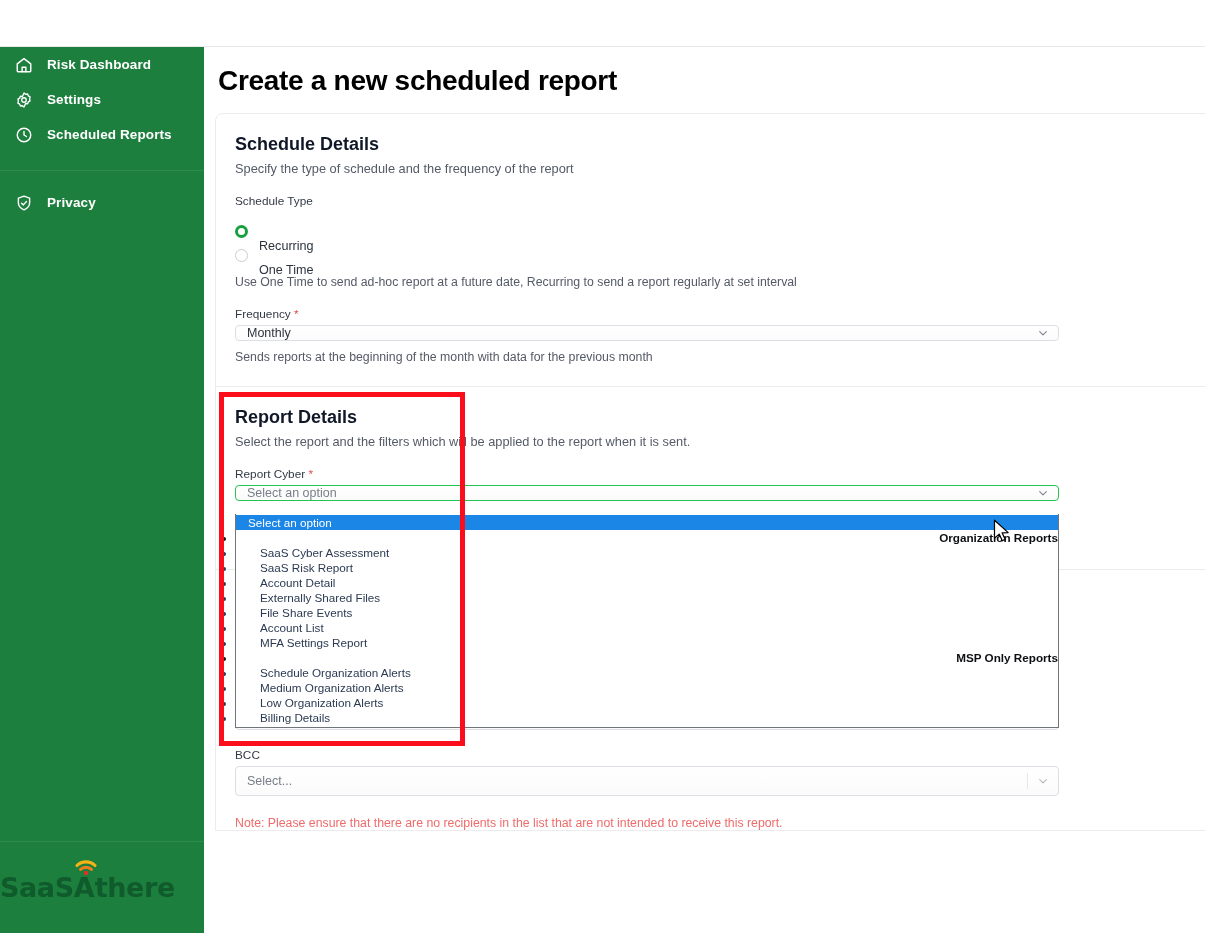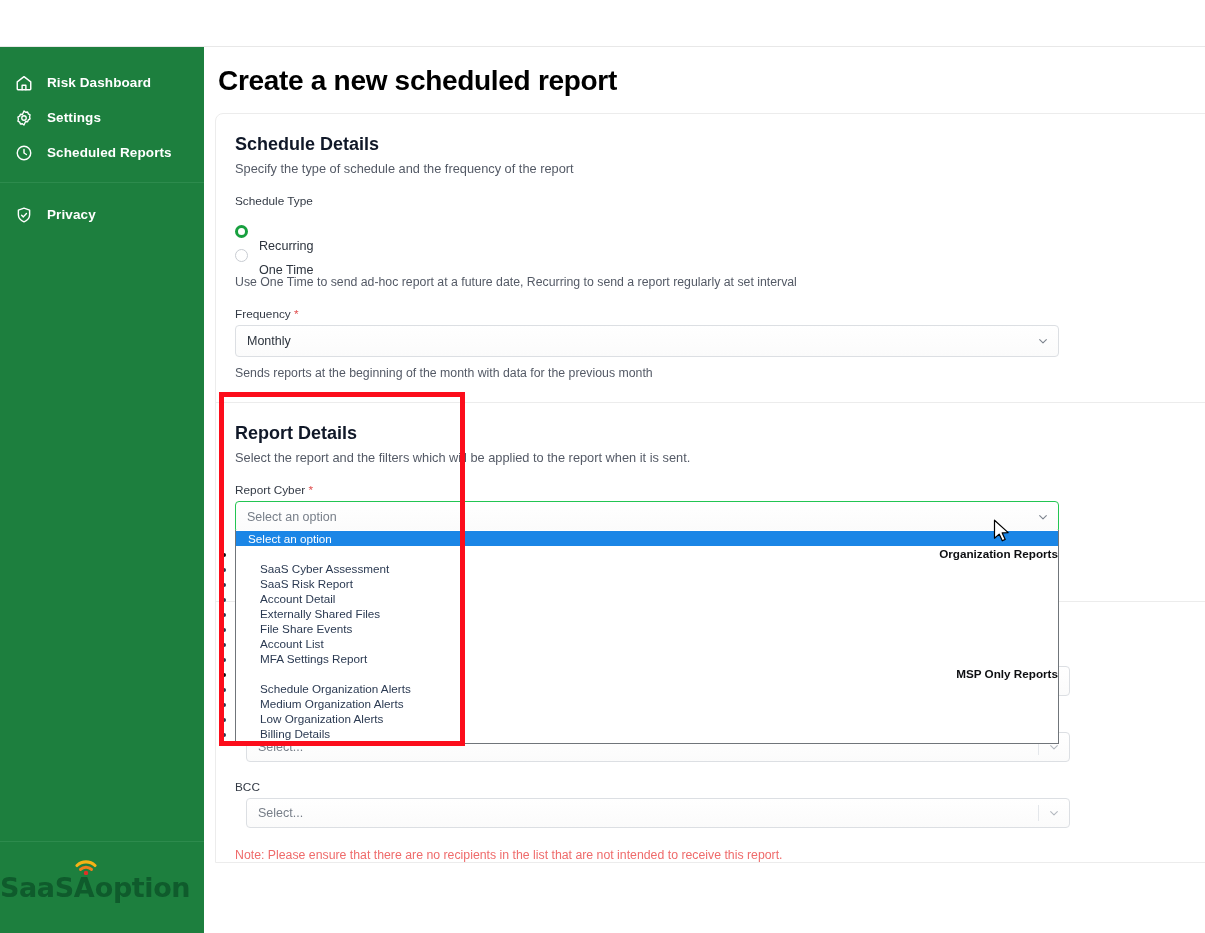--- a/index.html
+++ b/index.html
@@ -16,22 +16,22 @@
     position: absolute; left: 0; top: 0; width: 1205px; height: 47px;
     background: #ffffff; border-bottom: 1px solid #e8e8e8;
   }
 
   
   .sidebar {
     position: absolute; left: 0; top: 47px; width: 204px; height: 886px;
     background: #1d7f3e;
     display: flex; flex-direction: column;
   }
-  .nav-group { padding-top: 18px; }
-  .nav-group.second { padding-top: 14px; border-top: 1px solid #2d8b4d; margin-top: 12px; }
+  .nav-group { }
+  .nav-group.second { padding-top: 14px; border-top: 1px solid #2d8b4d; margin-top: 18px; }
   .nav-item {
     display: flex; align-items: center; gap: 14px;
     height: 35px; padding: 0 0 0 14px;
     color: #ffffff; font-size: 13.5px; font-weight: 700;
     letter-spacing: .1px; cursor: pointer; user-select: none;
   }
   .nav-item .ico { width: 19px; height: 19px; display:flex; align-items:center; justify-content:center; flex:0 0 19px; }
   .nav-item .ico svg { width: 18px; height: 18px; display:block; }
   .nav-spacer { flex: 1 1 auto; }
   .brand {
@@ -76,33 +76,33 @@
     width: 13px; height: 13px; border-radius: 50%;
     border: 1px solid #c8ccd2; background: #fff; flex: 0 0 13px; cursor:pointer;
     display:flex; align-items:center; justify-content:center;
   }
   .radio.on { border: 3.5px solid #18a03f; background: #fff; }
   .radio-lbl { font-size: 12.6px; color: #2c333d; margin-top: 29px; }
   .helper { font-size: 12.3px; color: #545a66; margin-top: 9px; }
 
   .field { margin-top: 18px; }
   .select {
-    position: relative; width: 824px; height: 32px;
+    position: relative; width: 824px; height: 16px;
     background: linear-gradient(#ffffff,#fbfbfb);
     border: 1px solid #dcdfe3; border-radius: 4px;
     display: flex; align-items: center; padding: 0 11px;
     font-size: 12.5px; color: #2c333d; cursor: pointer;
   }
   .select .caret {
     position: absolute; right: 10px; top: 50%; transform: translateY(-50%);
     width: 10px; height: 10px; color: #7d848e;
   }
   .select.focused { border: 1.6px solid #23c552; border-radius: 4px; }
   .select .ph { color: #777e88; }
-  .select.rs { height: 30px; margin-left: 11px; }
+  .select.rs { height: 30px; }
   .select.rs .sep {
     position:absolute; right: 30px; top: 6px; bottom: 6px; width:1px; background:#e4e7eb;
   }
   .select.rs .caret { color: #b4b9c0; }
 
   
   .optlist {
     position: absolute; left: 0; top: 29px; width: 824px;
     background: #ffffff; border: 1px solid #70757a; border-top: none;
     z-index: 40; padding: 1px 0 2px 0;
@@ -183,21 +183,21 @@
       <div class="brand-wrap">
         <span class="brand-txt">SaaS</span>
         <span class="brand-txt brand-a">
           <span>A</span>
           <svg class="wifi" viewBox="0 0 22 16">
             <path d="M2 6.5a13 13 0 0 1 18 0" fill="none" stroke="#f5b316" stroke-width="3.1" stroke-linecap="round"></path>
             <path d="M5.5 10.4a8 8 0 0 1 11 0" fill="none" stroke="#f07d1b" stroke-width="3" stroke-linecap="round"></path>
             <circle cx="11" cy="14" r="2.2" fill="#e03127"></circle>
           </svg>
         </span>
-        <span class="brand-txt">option</span>
+        <span class="brand-txt">there</span>
       </div>
     </div>
   </nav>
 
   <main class="main">
 
     <h1 class="page-title">Create a new scheduled report</h1>
 
     <div class="card">
 

